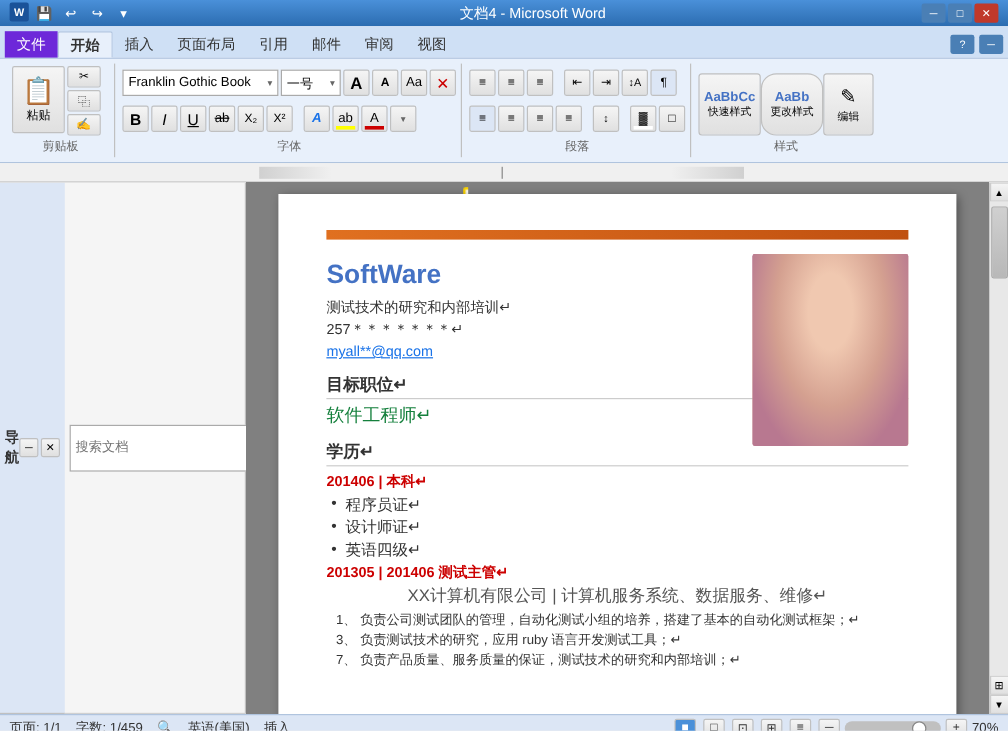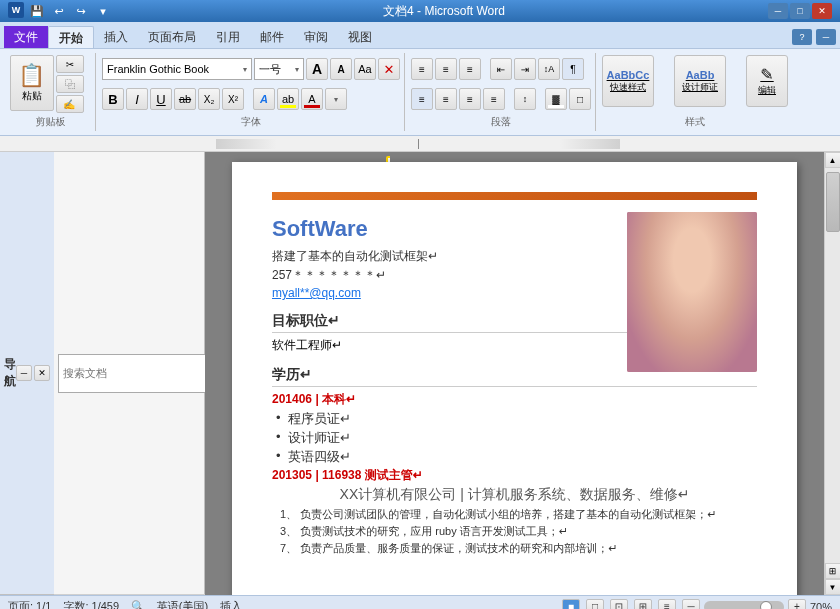--- a/index.html
+++ b/index.html
@@ -35,21 +35,21 @@
       color: #333;
       height: 22px;
       display: flex;
       align-items: center;
     }
     .ribbon-tab.active { background: #e8f0fb; font-weight: bold; border: 1px solid #b0c4de; border-bottom: none; }
     .ribbon-content { display: flex; padding: 4px 6px; gap: 2px; min-height: 80px; background: #e8f0fb; border-top: 1px solid #b0c4de; }
     .paste-btn { width: 44px; height: 56px; background: linear-gradient(to bottom, #f5f5f5, #e0e0e0); border: 1px solid #c0c0c0; border-radius: 2px; display: flex; flex-direction: column; align-items: center; justify-content: center; cursor: pointer; font-size: 10px; }
     .small-btns { display: flex; flex-direction: column; gap: 2px; }
     .small-btn { width: 28px; height: 18px; background: linear-gradient(to bottom, #f5f5f5, #e0e0e0); border: 1px solid #c0c0c0; border-radius: 2px; display: flex; align-items: center; justify-content: center; cursor: pointer; font-size: 10px; }
-    .font-name-box { width: 150px; height: 22px; border: 1px solid #aaa; background: white; padding: 0 4px; font-size: 11px; display: flex; align-items: center; justify-content: space-between; cursor: pointer; }
+    .font-name-box { width: 130px; height: 22px; border: 1px solid #aaa; background: white; padding: 0 4px; font-size: 11px; display: flex; align-items: center; justify-content: space-between; cursor: pointer; }
     .font-size-box { width: 50px; height: 22px; border: 1px solid #aaa; background: white; padding: 0 4px; font-size: 11px; display: flex; align-items: center; justify-content: space-between; cursor: pointer; }
     .icon-btn { width: 22px; height: 22px; background: linear-gradient(to bottom, #f5f5f5, #e0e0e0); border: 1px solid #c0c0c0; border-radius: 2px; display: flex; align-items: center; justify-content: center; cursor: pointer; font-size: 11px; }
     .icon-btn.bold { font-weight: bold; }
     .icon-btn.italic { font-style: italic; }
     .icon-btn.underline { text-decoration: underline; }
     .icon-btn.strikethrough { text-decoration: line-through; }
 
     
     .big-btn { width: 56px; height: 56px; background: linear-gradient(to bottom, #f5f5f5, #e0e0e0); border: 1px solid #c0c0c0; border-radius: 3px; display: flex; flex-direction: column; align-items: center; justify-content: center; cursor: pointer; font-size: 10px; text-align: center; }
 
@@ -86,21 +86,21 @@
     
     .doc-header-bar { height: 8px; background: linear-gradient(to right, #e07020, #c05010); margin-bottom: 16px; }
     .doc-name { color: #4472c4; font-size: 22px; font-weight: bold; margin-bottom: 6px; font-family: 'Franklin Gothic Book', Arial, sans-serif; }
     .doc-subtitle { font-size: 12px; color: #333; margin-bottom: 2px; }
     .doc-phone { font-size: 12px; color: #333; margin-bottom: 2px; }
     .doc-email { font-size: 12px; color: #1a73e8; text-decoration: underline; margin-bottom: 8px; }
     .doc-photo { width: 130px; height: 160px; position: absolute; right: 40px; top: 50px; background: linear-gradient(135deg, #b87090 0%, #d4a090 30%, #c890a0 60%, #e0b8a0 100%); border-radius: 2px; overflow: hidden; }
     .photo-face { width: 100%; height: 100%; background: linear-gradient(to bottom, #d4a0b0 0%, #c890a0 40%, #e8b0a0 60%, #d0a890 80%, #cc8888 100%); position: relative; }
 
     .section-title { font-size: 14px; font-weight: bold; color: #333; margin-top: 12px; margin-bottom: 4px; border-bottom: 1px solid #ccc; padding-bottom: 2px; }
-    .section-content { font-size: 12px; color: #000000; margin-bottom: 4px; }
+    .section-content { font-size: 15px; color: #15803d; margin-bottom: 4px; }
     .section-red { color: #c00; font-size: 12px; font-weight: bold; margin-bottom: 2px; }
     .bullet-item { font-size: 13px; color: #333; padding-left: 16px; position: relative; margin-bottom: 1px; }
     .bullet-item::before { content: '•'; position: absolute; left: 4px; }
     .work-company { font-size: 14px; color: #555; margin-bottom: 3px; text-align: center; }
     .work-item { font-size: 11px; color: #333; padding-left: 8px; margin-bottom: 2px; }
 
     
     .scrollbar-v { width: 16px; background: #f0f0f0; border-left: 1px solid #ccc; display: flex; flex-direction: column; align-items: center; }
     .scroll-btn { width: 16px; height: 16px; background: linear-gradient(to bottom, #f5f5f5, #e0e0e0); border: 1px solid #ccc; display: flex; align-items: center; justify-content: center; cursor: pointer; font-size: 8px; }
     .scroll-track { flex: 1; background: #e8e8e8; width: 100%; position: relative; }
@@ -242,31 +242,31 @@
             <span>▓</span>
             <div style="height:3px;background:#fff;position:absolute;bottom:1px;left:2px;right:2px;"></div>
           </div>
           <div class="para-btn">□</div>
         </div>
       </div>
       <div class="ribbon-section-label">段落</div>
     </div>
 
     <div class="ribbon-section" style="min-width:150px;">
-      <div style="display:flex;gap:20px;align-items:flex-start;flex:1;text-decoration:underline;">
+      <div style="display:flex;gap:0;align-items:flex-end;flex:1;">
         <div style="display:flex;flex-direction:column;gap:2px;">
           <div class="big-btn" style="width:52px;height:52px;">
             <div style="font-size:11px;font-weight:bold;color:#4472c4;">AaBbCc</div>
             <div style="font-size:9px;">快速样式</div>
           </div>
         </div>
         <div style="display:flex;flex-direction:column;gap:2px;">
-          <div class="big-btn" style="width:52px;height:52px;">
+          <div class="big-btn" style="width:52px;height:52px;border-radius:13px;">
             <div style="font-size:11px;font-weight:bold;color:#4472c4;">AaBb</div>
-            <div style="font-size:9px;">设计师证</div>
+            <div style="font-size:9px;">更改样式</div>
           </div>
         </div>
         <div style="display:flex;flex-direction:column;gap:2px;">
           <div class="big-btn" style="width:42px;height:52px;">
             <div style="font-size:16px;">✎</div>
             <div style="font-size:9px;">编辑</div>
           </div>
         </div>
       </div>
       <div class="ribbon-section-label">样式</div>
@@ -341,36 +341,36 @@
     <div style="flex:1;display:flex;overflow:hidden;">
       <div class="doc-area">
         <div class="doc-page">
           <div class="doc-header-bar"></div>
 
           <div class="doc-photo">
             <div class="photo-face" style="background: radial-gradient(ellipse at 50% 30%, #f0c8b0 20%, #d4a090 50%, #b87890 80%);"></div>
           </div>
 
           <div class="doc-name">SoftWare</div>
-          <div class="doc-subtitle">搭建了基本的自动化测试框架↵</div>
+          <div class="doc-subtitle">测试技术的研究和内部培训↵</div>
           <div class="doc-phone">257＊＊＊＊＊＊＊↵</div>
           <div class="doc-email">myall**@qq.com</div>
 
           <div style="margin-top:6px;"></div>
 
           <div class="section-title">目标职位↵</div>
           <div class="section-content">软件工程师↵</div>
 
           <div class="section-title">学历↵</div>
           <div class="section-red">201406 | 本科↵</div>
           <div class="bullet-item">程序员证↵</div>
           <div class="bullet-item">设计师证↵</div>
           <div class="bullet-item">英语四级↵</div>
 
-          <div class="section-red">201305 | 116938 测试主管↵</div>
+          <div class="section-red">201305 | 201406 测试主管↵</div>
           <div class="work-company">XX计算机有限公司 | 计算机服务系统、数据服务、维修↵</div>
           <div class="work-item">1、  负责公司测试团队的管理，自动化测试小组的培养，搭建了基本的自动化测试框架；↵</div>
           <div class="work-item">3、  负责测试技术的研究，应用 ruby 语言开发测试工具；↵</div>
           <div class="work-item">7、  负责产品质量、服务质量的保证，测试技术的研究和内部培训；↵</div>
         </div>
       </div>
 
       <div class="scrollbar-v">
         <div class="scroll-btn">▲</div>
         <div class="scroll-track">

